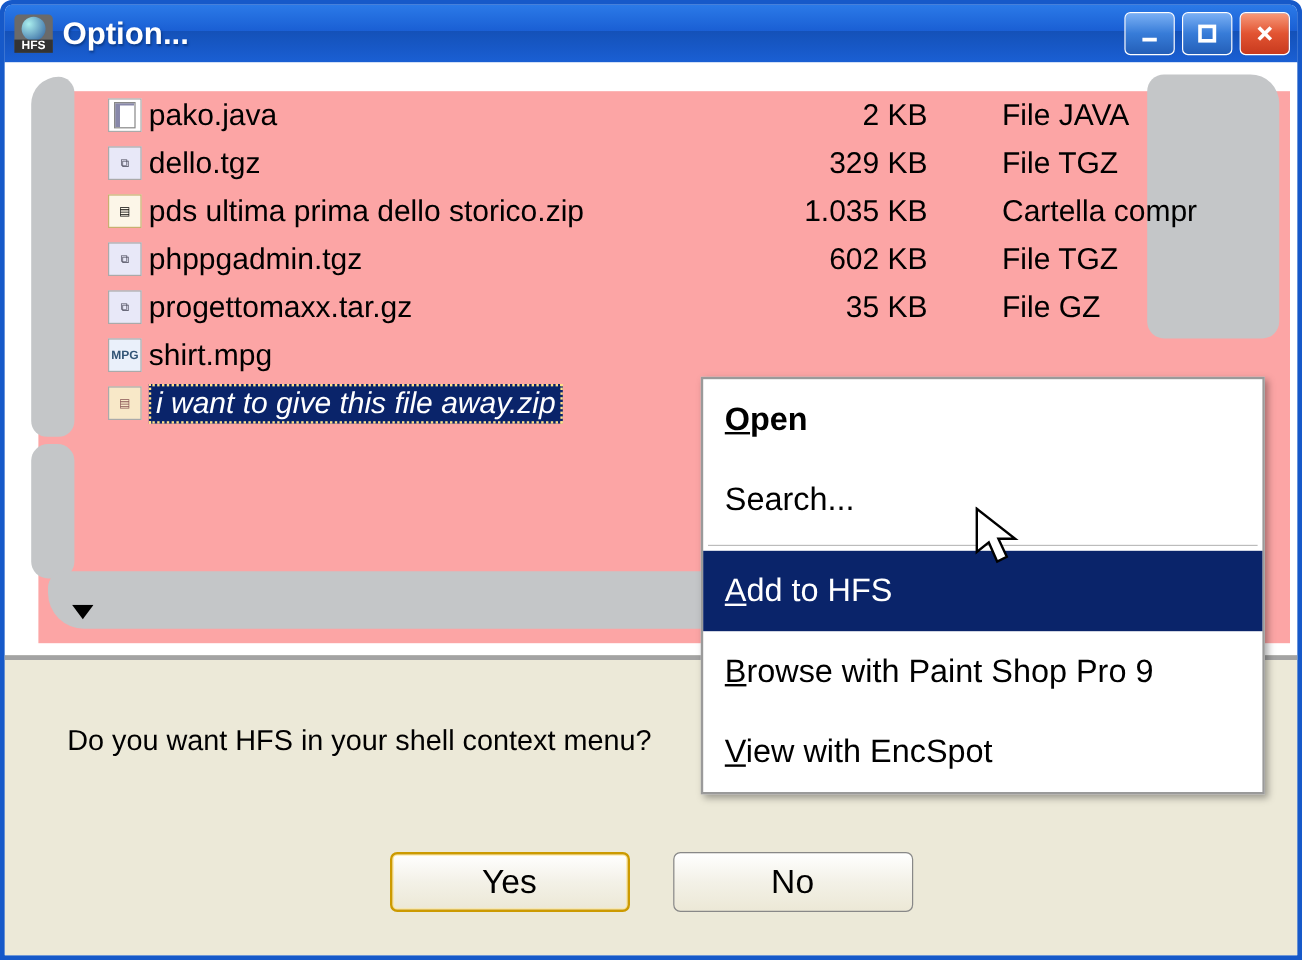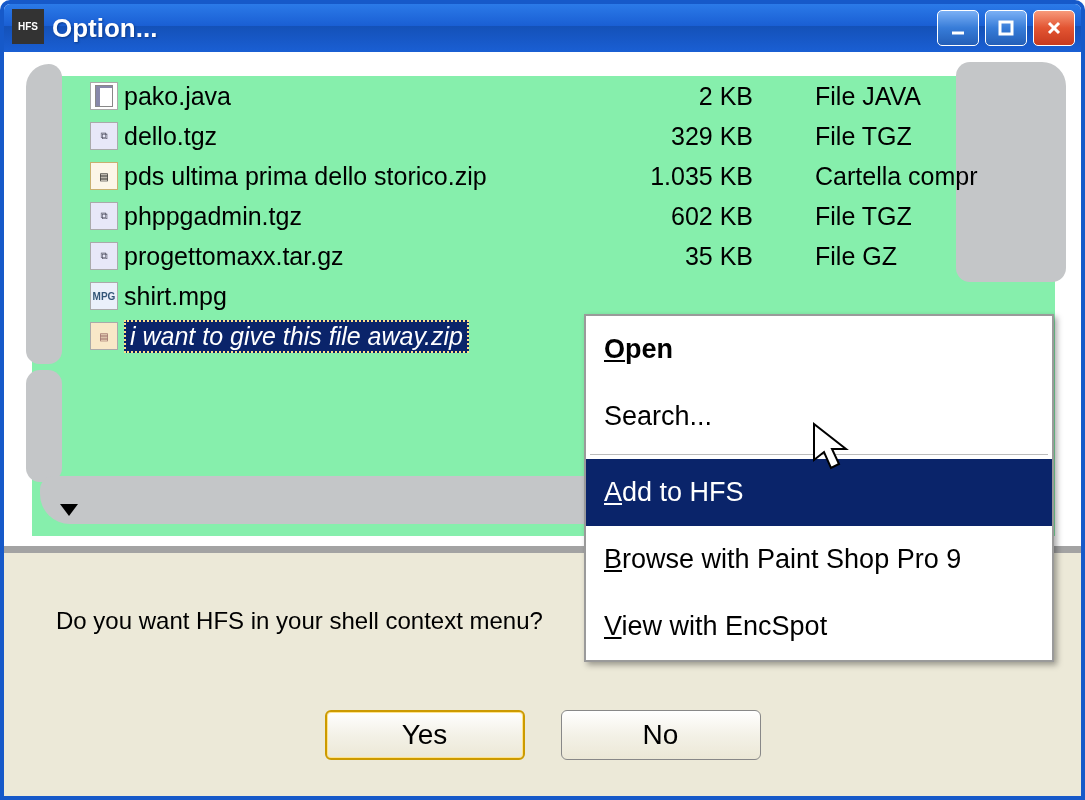--- a/index.html
+++ b/index.html
@@ -30,21 +30,21 @@
   }
   .app-icon {
     width: 32px; height: 32px;
     background: #6a6a6a;
     border-radius: 4px;
     display: flex; align-items: flex-end; justify-content: center;
     margin-right: 8px;
     position: relative;
   }
   .app-icon .globe { width: 20px; height: 20px; background: radial-gradient(circle at 30% 30%, #aee 0%, #47a 80%); border-radius: 50%; position: absolute; top: 2px; left: 6px;}
-  .app-icon .label { font-size: 10px; font-weight: bold; color: #fff; background: #333; padding: 12px 2px; position: absolute; bottom: 0; left: 0; right: 0; text-align:center;margin-top:16px;}
+  .app-icon .label { font-size: 10px; font-weight: bold; color: #fff; background: #333; padding: 0 2px; position: absolute; bottom: 0; left: 0; right: 0; text-align:center;margin-top:16px;}
   .title {
     color: #fff;
     font-size: 26px;
     font-weight: bold;
     text-shadow: 1px 1px 2px #0a3a8a;
     flex: 1;
   }
   .win-controls { display: flex; gap: 6px; }
   .win-btn {
     width: 42px; height: 36px;
@@ -60,23 +60,23 @@
     background: linear-gradient(to bottom, #f79a7a 0%, #e25432 50%, #c83a1e 100%);
   }
   .win-btn svg { stroke: #fff; stroke-width: 3; fill: none; }
   .content-area {
     flex: 1;
     position: relative;
     background: #fff;
   }
   .file-area {
     position: absolute;
-    top: 24px; left: 28px; right: 26px;
+    top: 24px; left: 28px; right: 6px;
     height: 460px;
-    background: #86efac;
+    background: #fca5a5;
   }
   .splotch {
     position: absolute;
     background: #c4c6c8;
     border-radius: 14px;
   }
   .file-list {
     position: relative;
     z-index: 2;
     font-size: 25px;
@@ -134,21 +134,21 @@
   }
   .u { text-decoration: underline; }
   .cursor {
     position: absolute;
     top: 370px; left: 808px;
     z-index: 6;
   }
   .dialog-bottom {
     height: 250px;
     background: #ece9d8;
-    border-top: 7px solid #a3a3a3;
+    border-top: 4px solid #a3a3a3;
     position: relative;
   }
   .dialog-text {
     position: absolute;
     top: 54px; left: 52px;
     font-size: 24px;
     color: #000;
   }
   .dialog-buttons {
     position: absolute;

